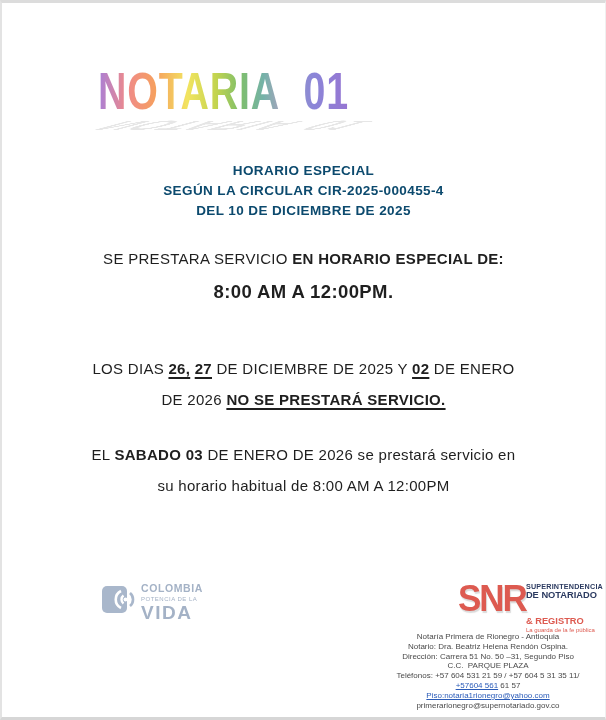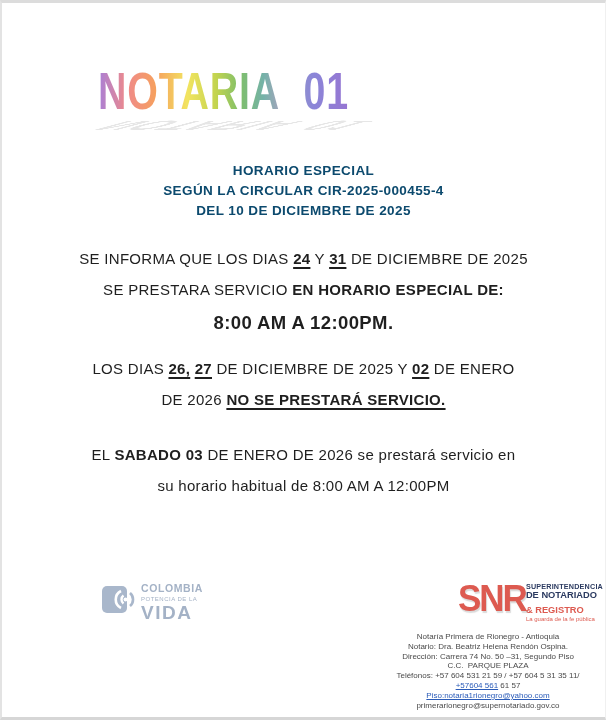--- a/index.html
+++ b/index.html
@@ -59,21 +59,21 @@
   .col-l1{font-size:10.5px;font-weight:bold;letter-spacing:.6px;}
   .col-l2{font-size:6px;letter-spacing:.5px;margin-top:2px;}
   .col-l3{font-size:19px;font-weight:bold;letter-spacing:1.5px;margin-top:1px;}
 
   .snr{position:absolute;left:456px;top:580px;display:flex;align-items:flex-start;}
   .snr-acronym{font-size:35px;font-weight:bold;line-height:.85;letter-spacing:-2px;
     color:#dd5a50;transform:scaleY(1.05);text-shadow:1px 2px 1px rgba(150,150,150,.35);}
   .snr-col{line-height:1;}
   .snr-l1{font-size:7.2px;font-weight:bold;color:#2b3a60;letter-spacing:.2px;}
   .snr-l2{font-size:9.3px;font-weight:bold;color:#2b3a60;margin-top:1px;}
-  .snr-l3{font-size:9.3px;font-weight:bold;color:#dd5a50;margin-top:5px;}
+  .snr-l3{font-size:9.3px;font-weight:bold;color:#dd5a50;margin-top:16px;}
   .snr-l4{font-size:6px;color:#dd5a50;margin-top:1.5px;}
 
   
   .contact{
     position:absolute;right:2px;top:629px;width:230px;text-align:center;
     font-size:8px;line-height:9.8px;color:#4a4a4a;letter-spacing:0;
   }
   .contact a{cursor:pointer;}
   .link{color:#2a5bb8;text-decoration:underline;}
 </style>
@@ -87,21 +87,20 @@
     <div class="logo-shadow">NOTARIA 01</div>
   </div>
 
   <div class="notice-title">
     <div>HORARIO ESPECIAL</div>
     <div>SEGÚN LA CIRCULAR CIR-2025-000455-4</div>
     <div>DEL 10 DE DICIEMBRE DE 2025</div>
   </div>
 
   <div class="body-par p1">
-    <div class="bline"><span>SE INFORMA QUE LOS DIAS </span><span class="bu">24</span><span> Y </span><span class="bu">31</span><span> DE DICIEMBRE DE 2025</span></div>
     <div class="bline"><span>SE PRESTARA SERVICIO </span><span class="b">EN HORARIO ESPECIAL DE:</span></div>
     <div class="hours">8:00 AM A 12:00PM.</div>
   </div>
 
   <div class="body-par p2">
     <div class="bline"><span>LOS DIAS </span><span class="bu">26,</span><span> </span><span class="bu">27</span><span> DE DICIEMBRE DE 2025 Y </span><span class="bu">02</span><span> DE ENERO</span></div>
     <div class="bline"><span>DE 2026 </span><span class="bu">NO SE PRESTARÁ SERVICIO.</span></div>
   </div>
 
   <div class="body-par p3">
@@ -132,21 +131,21 @@
       <div class="snr-l1">SUPERINTENDENCIA</div>
       <div class="snr-l2">DE NOTARIADO</div>
       <div class="snr-l3">&amp; REGISTRO</div>
       <div class="snr-l4">La guarda de la fe pública</div>
     </div>
   </div>
 
   <div class="contact">
     <div>Notaría Primera de Rionegro - Antioquia</div>
     <div>Notario: Dra. Beatriz Helena Rendón Ospina.</div>
-    <div>Dirección: Carrera 74 No. 50 –31, Segundo Piso</div>
+    <div>Dirección: Carrera 51 No. 50 –31, Segundo Piso</div>
     <div>C.C.&nbsp; PARQUE PLAZA</div>
     <div>Teléfonos: +57 604 531 21 59 / +57 604 5 31 35 11/</div>
     <div><a class="link">+57604 561</a><span> 61 57</span></div>
     <div><a class="link">Piso:notaria1rionegro@yahoo.com</a></div>
     <div>primerarionegro@supernotariado.gov.co</div>
   </div>
 
 </div>
 
 </body></html>

